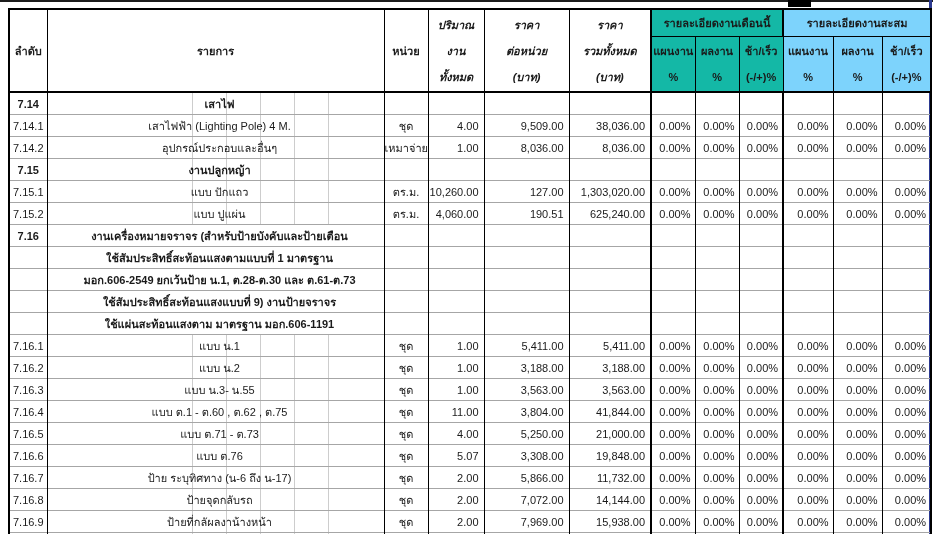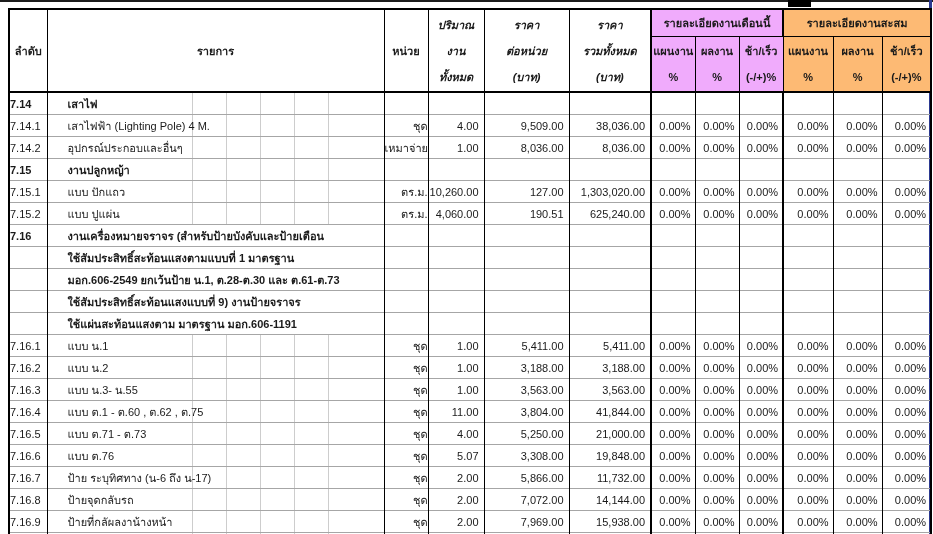--- a/index.html
+++ b/index.html
@@ -17,42 +17,42 @@
     border-collapse:collapse;table-layout:fixed;
     border:2px solid #000;
   }
   th,td{padding:0;font-size:11px;overflow:hidden;white-space:nowrap;color:#1a1a1a;}
 
   
   thead th{font-weight:bold;vertical-align:middle;text-align:center;}
   th.h-merge{border-right:1px solid #000;}
   th.h-lines div{height:26px;line-height:26px;font-style:italic;}
   th.h-group{height:26px;border-bottom:1px solid #000;border-right:1px solid #000;}
-  th.h-month{background:#f0abfc;}
-  th.h-cum{background:#fdba74;margin-left:20px;}
+  th.h-month{background:#14b8a6;}
+  th.h-cum{background:#7dd3fc;margin-left:20px;}
   th.h-gsep{border-right:2px solid #000;}
   th.h-sub{height:54px;font-weight:bold;border-right:1px solid #000;}
   th.h-sub div{height:26px;line-height:26px;}
   th.h-sub.last{border-right:none;}
   th.h-tot{border-right:2px solid #000;}
   tbody tr:first-child td{border-top:2px solid #000;}
 
   
   tbody td{height:21px;line-height:20px;border-top:1px solid #a6a6a6;}
-  td.c-no{text-align:left;border-right:1px solid #000;margin-top:24px;}
-  td.c-desc{text-align:left;padding-left:20px;border-right:1px solid #000;
+  td.c-no{text-align:center;border-right:1px solid #000;margin-top:24px;}
+  td.c-desc{text-align:center;padding-left:8px;border-right:1px solid #000;
     background-image:
       linear-gradient(#cdcdcd,#cdcdcd),linear-gradient(#cdcdcd,#cdcdcd),
       linear-gradient(#cdcdcd,#cdcdcd),linear-gradient(#cdcdcd,#cdcdcd),
       linear-gradient(#cdcdcd,#cdcdcd);
     background-size:1px 100%;
     background-position:144px 0,178px 0,212px 0,246px 0,280px 0;
     background-repeat:no-repeat;}
   td.c-desc.nolines{background-image:none;}
-  td.c-unit{text-align:right;border-right:1px solid #000;}
+  td.c-unit{text-align:center;border-right:1px solid #000;}
   td.c-num{text-align:right;padding-right:5px;border-right:1px solid #000;}
   td.c-tot{border-right:2px solid #000;margin-top:7px;}
   td.c-pct{text-align:right;padding-right:4px;border-right:1px solid #000;}
   td.c-mdiff{border-right:2px solid #000;}
   td.c-cdiff{border-right:none;}
   tr.r-section td, tr.r-note td{font-weight:bold;}
 </style>
 </head>
 <body>
 

